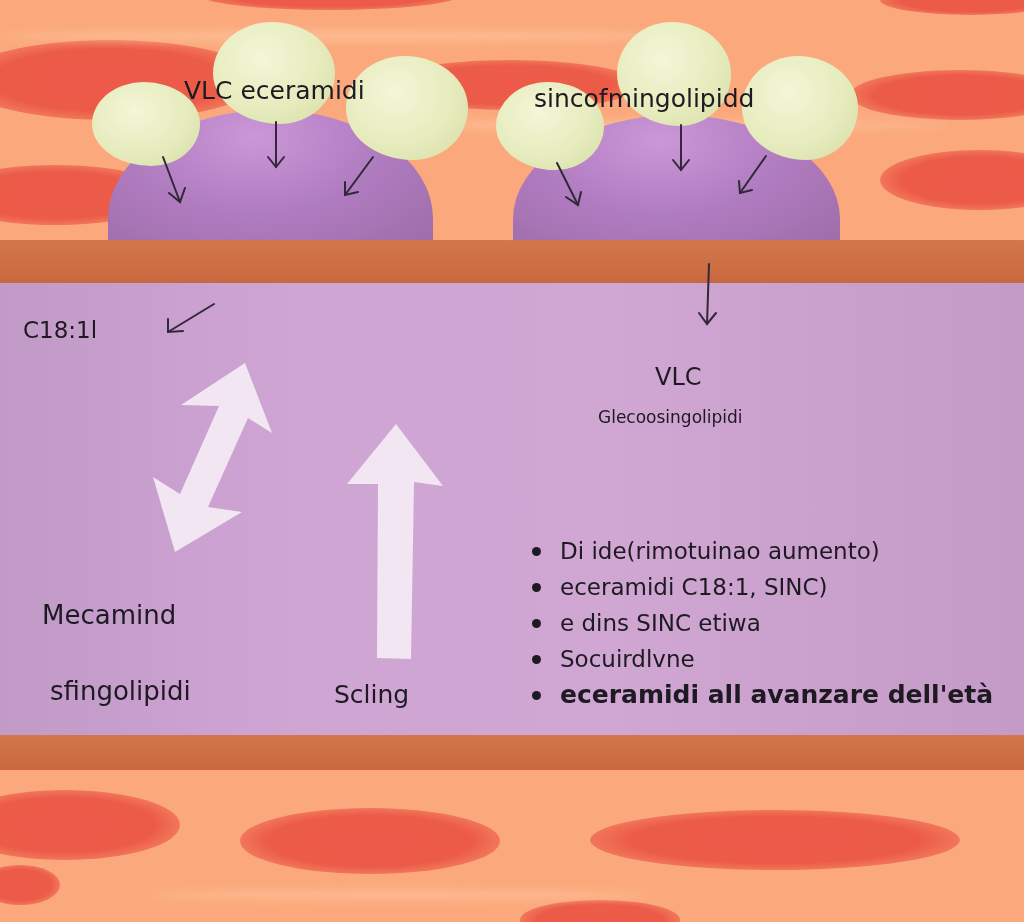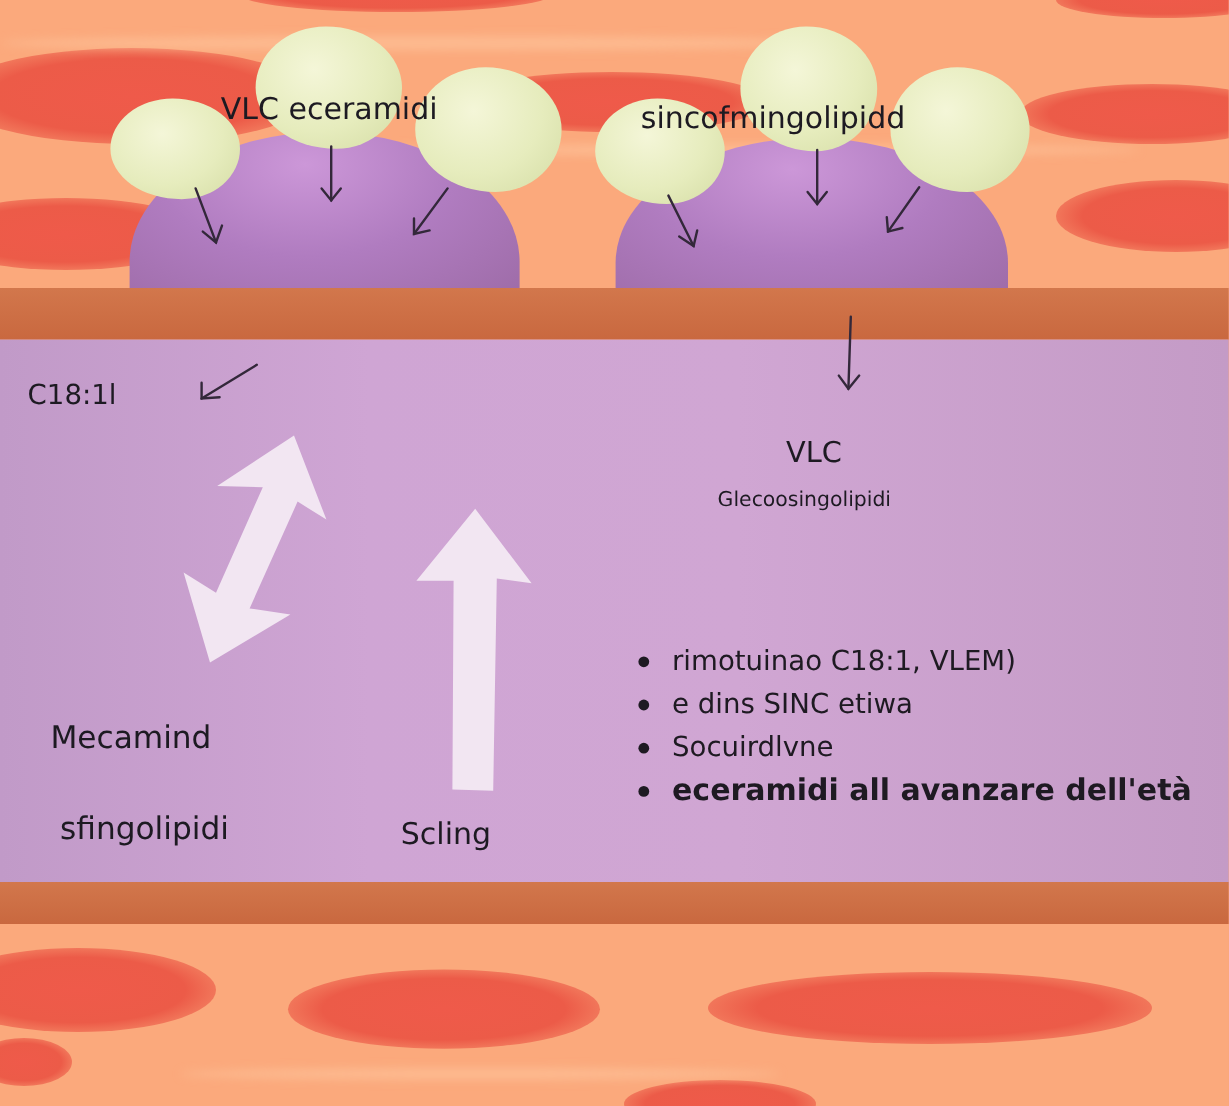--- a/index.html
+++ b/index.html
@@ -111,17 +111,18 @@
 <div class="lbl" style="left:534px; top:84px; font-size:25px;">sincofmingolipidd</div>
 
 <div class="lbl" style="left:23px; top:317px; font-size:23px;">C18:1l</div>
 <div class="lbl" style="left:655px; top:363px; font-size:24px;">VLC</div>
 <div class="lbl" style="left:598px; top:407px; font-size:17px;">Glecoosingolipidi</div>
 <div class="lbl" style="left:42px; top:600px; font-size:26px; font-weight:normal;text-align:right;">Mecamind</div>
 <div class="lbl" style="left:50px; top:676px; font-size:26px;">sfingolipidi</div>
 <div class="lbl" style="left:334px; top:680px; font-size:25px;text-align:center;">Scling</div>
 
 <ul class="bullets">
-  <li>rimotuinao C18:1, VLEM)</li>
+  <li>Di ide(rimotuinao aumento)</li>
+  <li>eceramidi C18:1, SINC)</li>
   <li>e dins SINC etiwa</li>
   <li>Socuirdlvne</li>
   <li class="bold">eceramidi all avanzare dell'età</li>
 </ul>
 
 </body></html>

